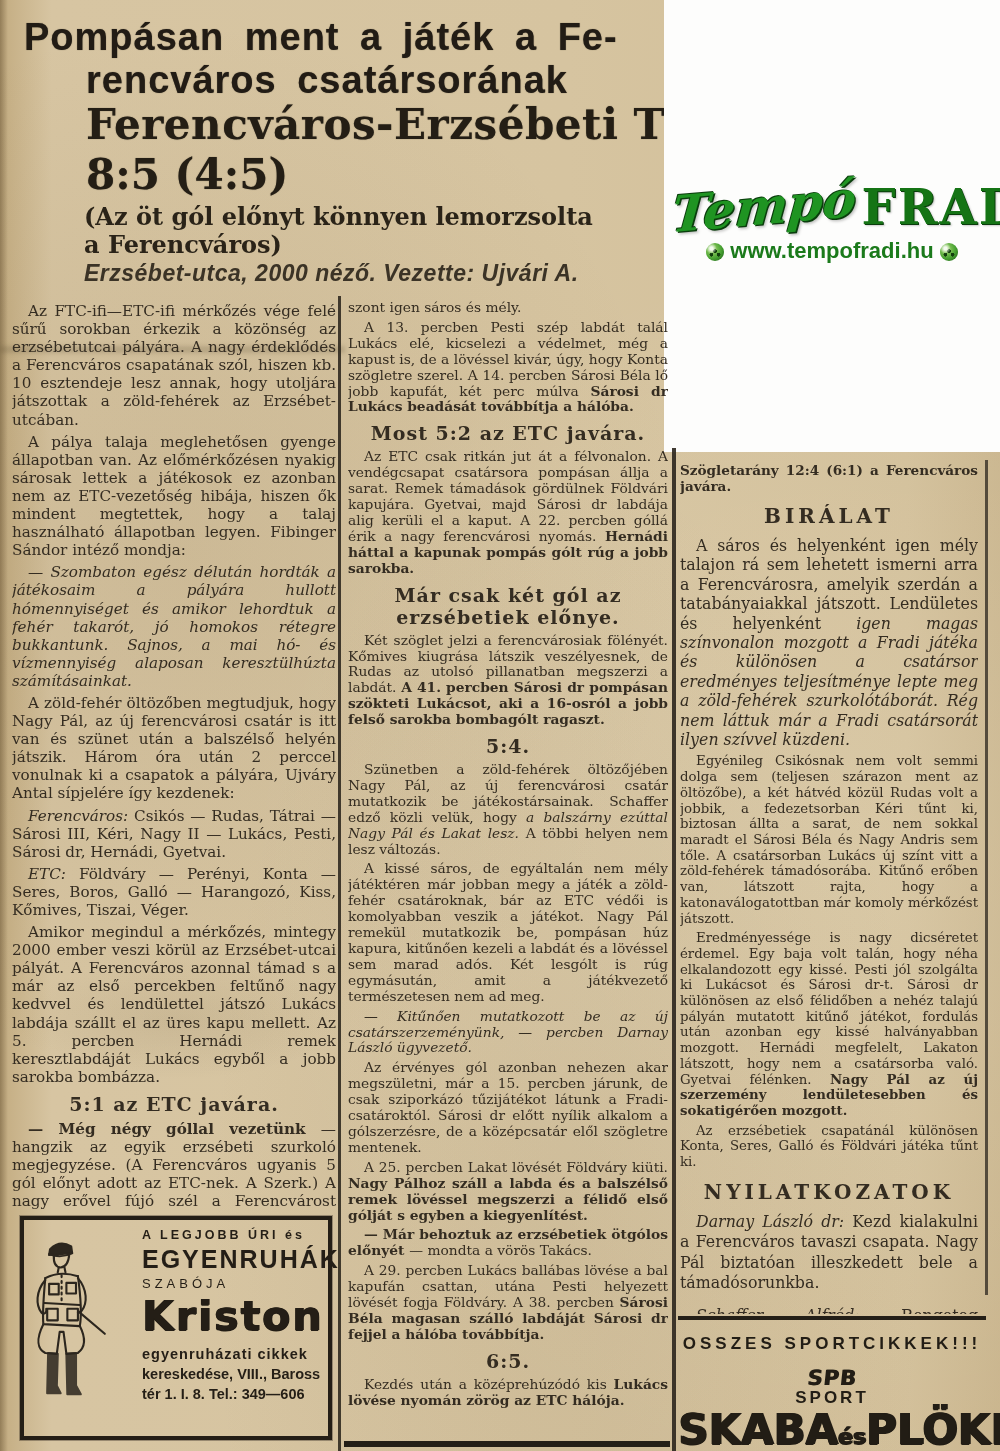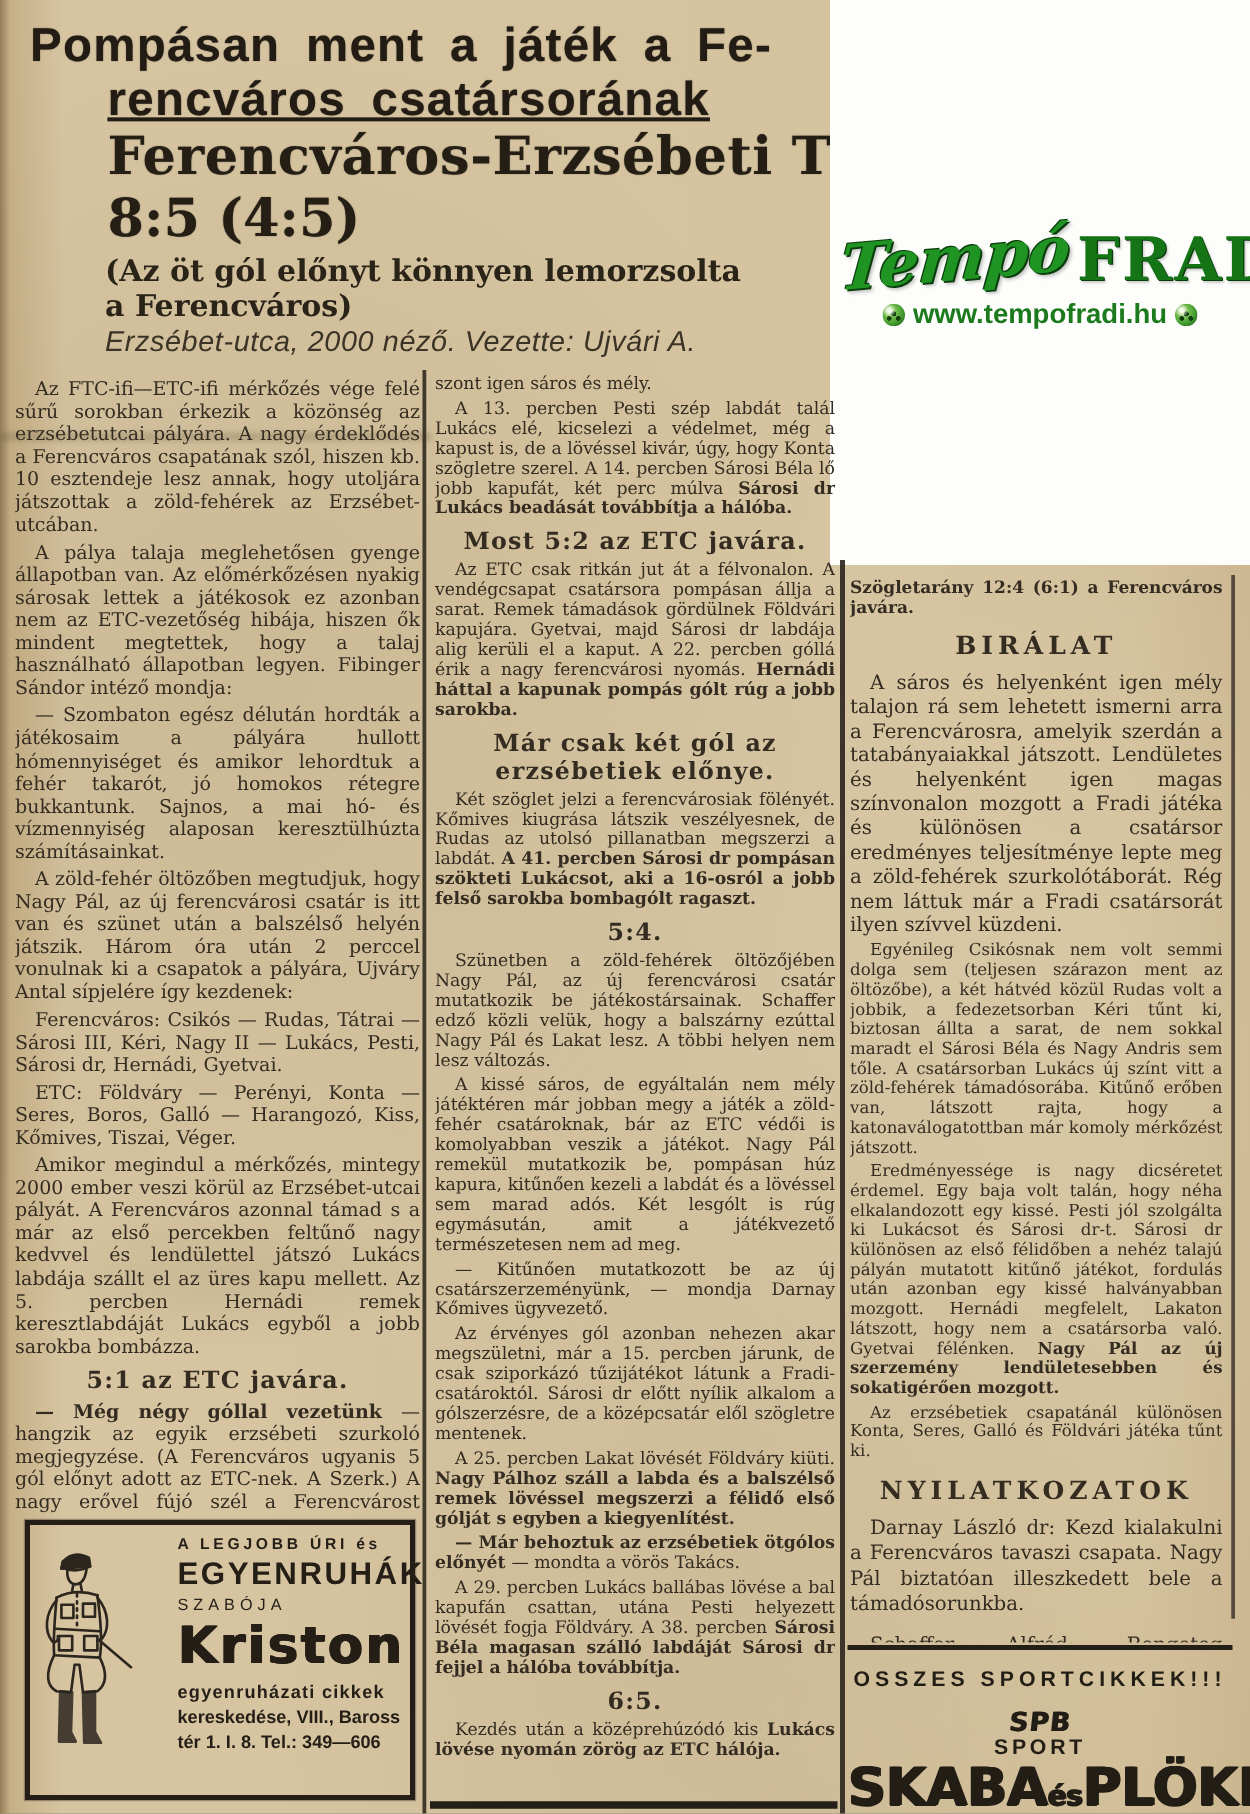--- a/index.html
+++ b/index.html
@@ -15,29 +15,29 @@
   .smudge{position:absolute;left:0;top:346px;width:345px;height:7px;
     background:rgba(85,75,45,.22);filter:blur(2px);}
   .smudge2{position:absolute;left:12px;top:960px;width:330px;height:120px;
     background:radial-gradient(ellipse at 50% 50%, rgba(96,80,48,.10), transparent 70%);}
 
   
   .headline{position:absolute;left:24px;top:16px;width:645px;
     font-family:"Liberation Sans",sans-serif;font-weight:bold;color:#221c15;
     font-size:38px;line-height:43px;letter-spacing:1px;word-spacing:9px;
     text-shadow:0 0 1px rgba(30,25,15,.6);}
-  .headline .l2{padding-left:62px;display:block;text-decoration:underline;}
+  .headline .l2{padding-left:62px;display:block;}
   .match-title{position:absolute;left:86px;top:100px;font-weight:bold;font-size:42px;
     color:#241e15;letter-spacing:.5px;text-shadow:0 0 1px rgba(30,25,15,.55);}
   .score-line{position:absolute;left:86px;top:150px;font-weight:bold;font-size:42px;
     color:#241e15;text-shadow:0 0 1px rgba(30,25,15,.55);}
   .lead-par{position:absolute;left:84px;top:203px;width:520px;font-weight:bold;
     font-size:24px;line-height:28px;color:#2a2318;}
   .byline{position:absolute;left:84px;top:260px;font-family:"Liberation Sans",sans-serif;
-    font-style:italic;font-weight:normal;font-size:23px;color:#3b3326;letter-spacing:.5px;}
+    font-style:italic;font-weight:bold;font-size:23px;color:#3b3326;letter-spacing:.5px;}
 
   
   .white-panel{position:absolute;left:664px;top:0;width:336px;height:452px;background:#fdfdfc;}
   .logo{position:absolute;left:672px;top:182px;width:320px;text-align:center;line-height:1;}
   .logo-row1{white-space:nowrap;}
   .tempo-script{display:inline-block;font-family:"DejaVu Serif",serif;font-style:italic;
     font-weight:bold;font-size:50px;color:#1f9422;
     transform:rotate(-5deg) skewX(-10deg);
     text-shadow:1.5px 1.5px 0 #0a3d0c,-1px -1px 0 #0a3d0c,3px 3px 3px rgba(0,0,0,.25);}
   .fradi-caps{font-family:"DejaVu Serif",serif;font-weight:bold;font-size:48px;color:#157415;
@@ -52,21 +52,21 @@
       radial-gradient(circle at 70% 65%, #123e0d 0 10%, transparent 12%),
       radial-gradient(circle at 35% 35%, #a6d86e, #48a232 55%, #155511);}
 
   
   .col{position:absolute;text-align:justify;overflow:hidden;}
   #col1{left:12px;top:302px;width:324px;height:908px;font-size:15.2px;line-height:18.1px;}
   #col2{left:348px;top:300px;width:320px;height:1138px;font-size:13.8px;line-height:15.9px;}
   #col3{left:680px;top:462px;width:298px;height:852px;font-size:15px;line-height:18px;}
   .para{margin:0 0 4px;text-indent:16px;}
   .noindent{text-indent:0;}
-  .ital{}
+  .ital{font-style:italic;}
   .bold{font-weight:bold;}
   .semibold{font-weight:bold;font-size:13.6px;line-height:16px;}
   .score-head{font-family:"DejaVu Serif",serif;text-align:center;font-weight:bold;
     font-size:19px;line-height:22px;margin:7px 0 5px;letter-spacing:1px;text-indent:0;}
   .section-head{text-align:center;font-weight:bold;font-size:20px;line-height:24px;
     margin:10px 0 8px;letter-spacing:4px;text-indent:0;}
   .p-big{font-size:15.8px;line-height:19.4px;}
   .p-small{font-size:13.3px;line-height:15.7px;}
   .p-state{font-size:15.8px;line-height:20.5px;margin:0 0 12px;}
 
@@ -162,21 +162,21 @@
   <div id="col2" class="col">
     <p class="para noindent"><span>szont igen sáros és mély.</span></p>
     <p class="para"><span>A 13. percben Pesti szép labdát talál Lukács elé, kicselezi a védelmet, még a kapust is, de a lövéssel kivár, úgy, hogy Konta szögletre szerel. A 14. percben Sárosi Béla lő jobb kapufát, két perc múlva </span><span class="bold">Sárosi dr Lukács beadását továbbítja a hálóba.</span></p>
     <h4 class="score-head">Most 5:2 az ETC javára.</h4>
     <p class="para"><span>Az ETC csak ritkán jut át a félvonalon. A vendégcsapat csatársora pompásan állja a sarat. Remek támadások gördülnek Földvári kapujára. Gyetvai, majd Sárosi dr labdája alig kerüli el a kaput. A 22. percben góllá érik a nagy ferencvárosi nyomás. </span><span class="bold">Hernádi háttal a kapunak pompás gólt rúg a jobb sarokba.</span></p>
     <h4 class="score-head">Már csak két gól az erzsébetiek előnye.</h4>
     <p class="para"><span>Két szöglet jelzi a ferencvárosiak fölényét. Kőmives kiugrása látszik veszélyesnek, de Rudas az utolsó pillanatban megszerzi a labdát. </span><span class="bold">A 41. percben Sárosi dr pompásan szökteti Lukácsot, aki a 16-osról a jobb felső sarokba bombagólt ragaszt.</span></p>
     <h4 class="score-head">5:4.</h4>
     <p class="para"><span>Szünetben a zöld-fehérek öltözőjében Nagy Pál, az új ferencvárosi csatár mutatkozik be játékostársainak. Schaffer edző közli velük, hogy </span><span class="ital">a balszárny ezúttal Nagy Pál és Lakat lesz.</span><span> A többi helyen nem lesz változás.</span></p>
     <p class="para"><span>A kissé sáros, de egyáltalán nem mély játéktéren már jobban megy a játék a zöld-fehér csatároknak, bár az ETC védői is komolyabban veszik a játékot. Nagy Pál remekül mutatkozik be, pompásan húz kapura, kitűnően kezeli a labdát és a lövéssel sem marad adós. Két lesgólt is rúg egymásután, amit a játékvezető természetesen nem ad meg.</span></p>
-    <p class="para ital"><span>— Kitűnően mutatkozott be az új csatárszerzeményünk, — mondja Darnay Kőmives ügyvezető.</span></p>
+    <p class="para ital"><span>— Kitűnően mutatkozott be az új csatárszerzeményünk, — percben Darnay László ügyvezető.</span></p>
     <p class="para"><span>Az érvényes gól azonban nehezen akar megszületni, már a 15. percben járunk, de csak sziporkázó tűzijátékot látunk a Fradi-csatároktól. Sárosi dr előtt nyílik alkalom a gólszerzésre, de a középcsatár elől szögletre mentenek.</span></p>
     <p class="para"><span>A 25. percben Lakat lövését Földváry kiüti. </span><span class="bold">Nagy Pálhoz száll a labda és a balszélső remek lövéssel megszerzi a félidő első gólját s egyben a kiegyenlítést.</span></p>
     <p class="para"><span class="bold">— Már behoztuk az erzsébetiek ötgólos előnyét </span><span>— mondta a vörös Takács.</span></p>
     <p class="para"><span>A 29. percben Lukács ballábas lövése a bal kapufán csattan, utána Pesti helyezett lövését fogja Földváry. A 38. percben </span><span class="bold">Sárosi Béla magasan szálló labdáját Sárosi dr fejjel a hálóba továbbítja.</span></p>
     <h4 class="score-head">6:5.</h4>
     <p class="para"><span>Kezdés után a középrehúzódó kis </span><span class="bold">Lukács lövése nyomán zörög az ETC hálója.</span></p>
 
   </div>
 
   <div id="col3" class="col">

